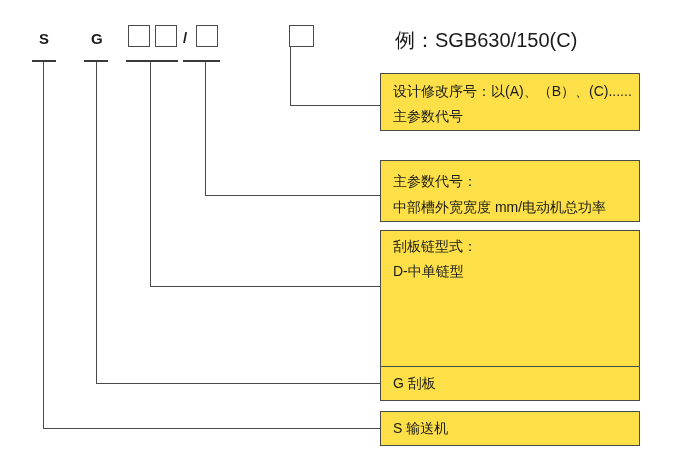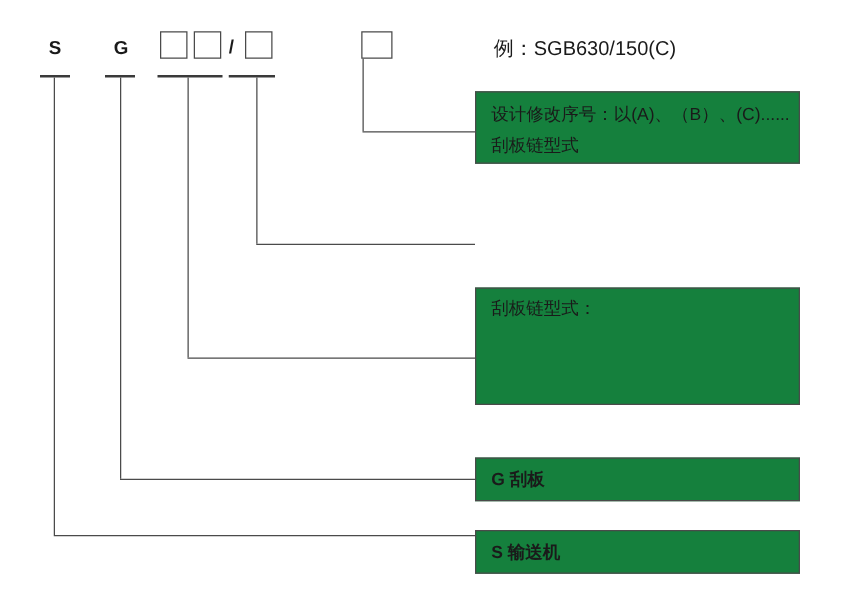--- a/index.html
+++ b/index.html
@@ -39,42 +39,41 @@
     height: 1px;
     background: #4a4a4a;
   }
   .vline {
     position: absolute;
     width: 1px;
     background: #4a4a4a;
   }
   .example {
     position: absolute;
-    font-size: 16px;
+    font-size: 20px;
     color: #1a1a1a;
     line-height: 18px;
   }
   .expl {
     position: absolute;
     left: 380px;
     width: 260px;
     border: 1px solid #4a4a4a;
-    background: #15803d;
+    background: #fde047;
     font-size: 14px;
     color: #1a1a1a;
   }
   .expl .line { white-space: nowrap; }
   .expl-multiline { padding: 5px 8px 0 12px; line-height: 25px; }
   .expl-param { padding: 7px 8px 0 12px; line-height: 26px; }
   .expl-single {
     height: 35px;
     display: flex;
     align-items: center;
     padding-left: 12px;
-    font-weight: bold;
   }
 </style>
 </head>
 <body>
 
 <div class="stage">
 
   <span class="sym" style="left:39px; top:30px;">S</span>
   <span class="sym" style="left:91px; top:30px;">G</span>
 
@@ -104,29 +103,34 @@
   <div class="hline" style="left:150px; top:286px; width:230px;"></div>
 
   <div class="vline" style="left:96px; top:62px; height:321px;"></div>
   <div class="hline" style="left:96px; top:383px; width:284px;"></div>
 
   <div class="vline" style="left:43px; top:62px; height:366px;"></div>
   <div class="hline" style="left:43px; top:428px; width:337px;"></div>
 
   <div class="expl expl-multiline" style="top:73px; height:58px;">
     <div class="line">设计修改序号：以(A)、（B）、(C)......</div>
-    <div class="line">刮板链型式</div>
+    <div class="line">主参数代号</div>
   </div>
 
+  <div class="expl expl-param" style="top:160px; height:62px;">
+    <div class="line">主参数代号：</div>
+    <div class="line">中部槽外宽宽度  mm/电动机总功率</div>
+  </div>
 
-  <div class="expl expl-multiline" style="top:230px; height:94px; line-height:25px; padding-top:3px;">
+  <div class="expl expl-multiline" style="top:230px; height:170px; line-height:25px; padding-top:3px;">
     <div class="line">刮板链型式：</div>
+    <div class="line">D-中单链型</div>
   </div>
 
   <div class="expl expl-single" style="top:366px;">
     <div class="line">G 刮板</div>
   </div>
 
-  <div class="expl expl-single" style="top:424px;">
+  <div class="expl expl-single" style="top:411px;">
     <div class="line">S 输送机</div>
   </div>
 
 </div>
 
 </body></html>

